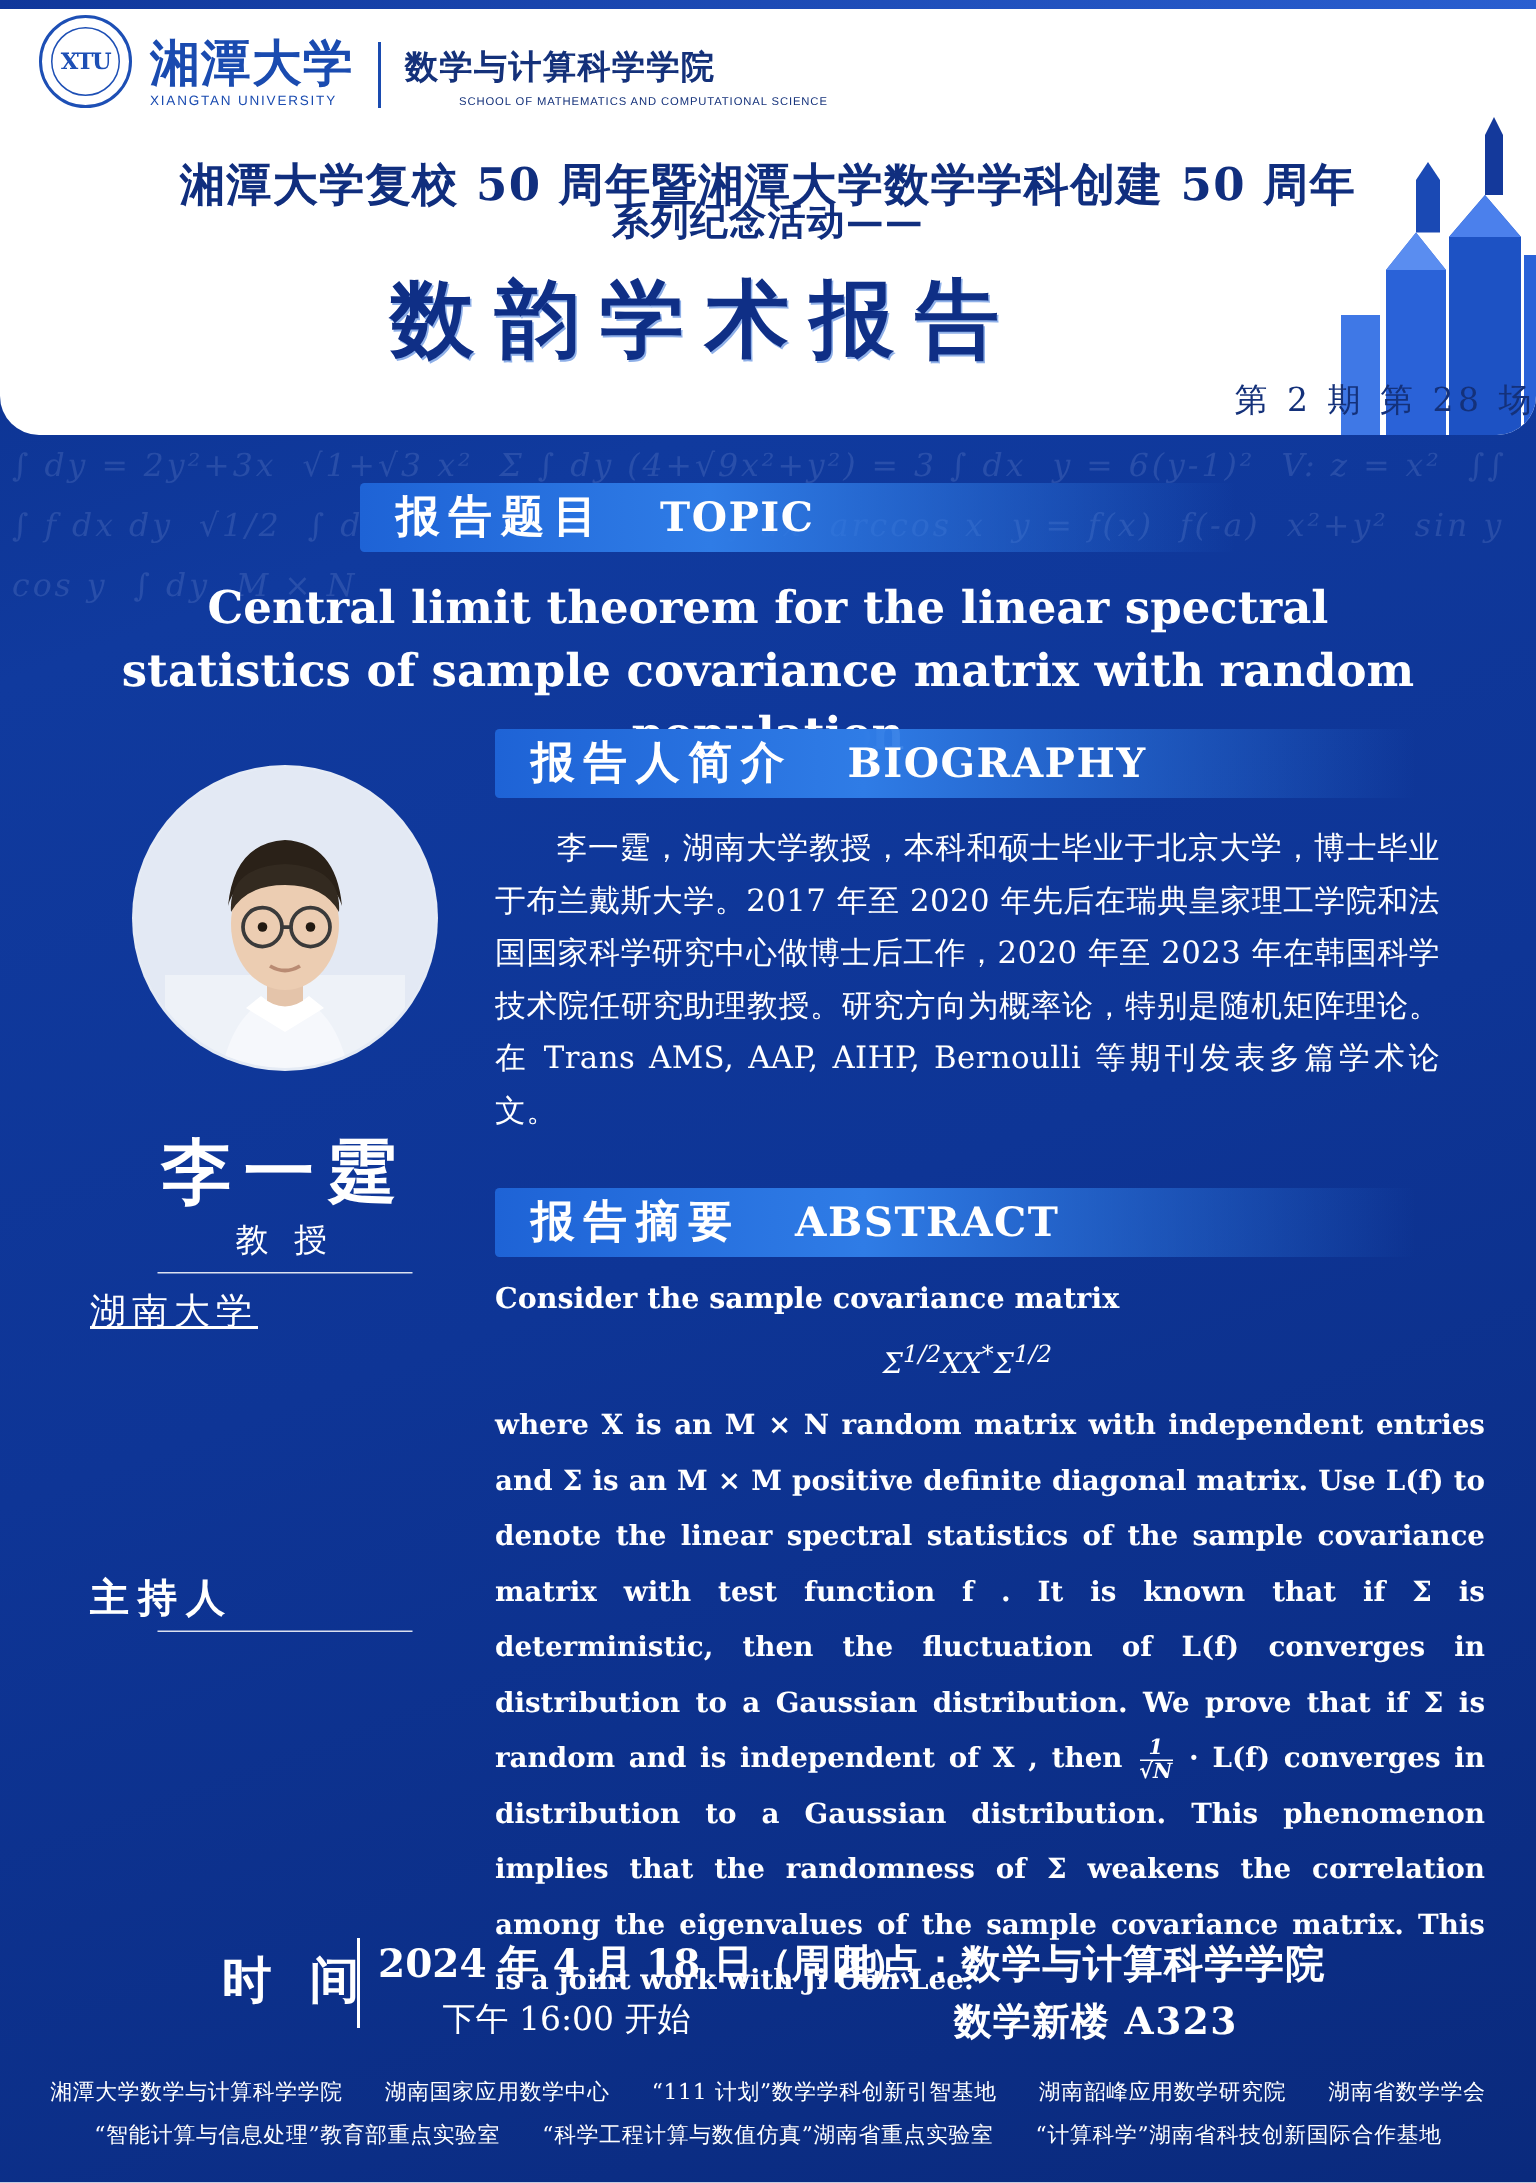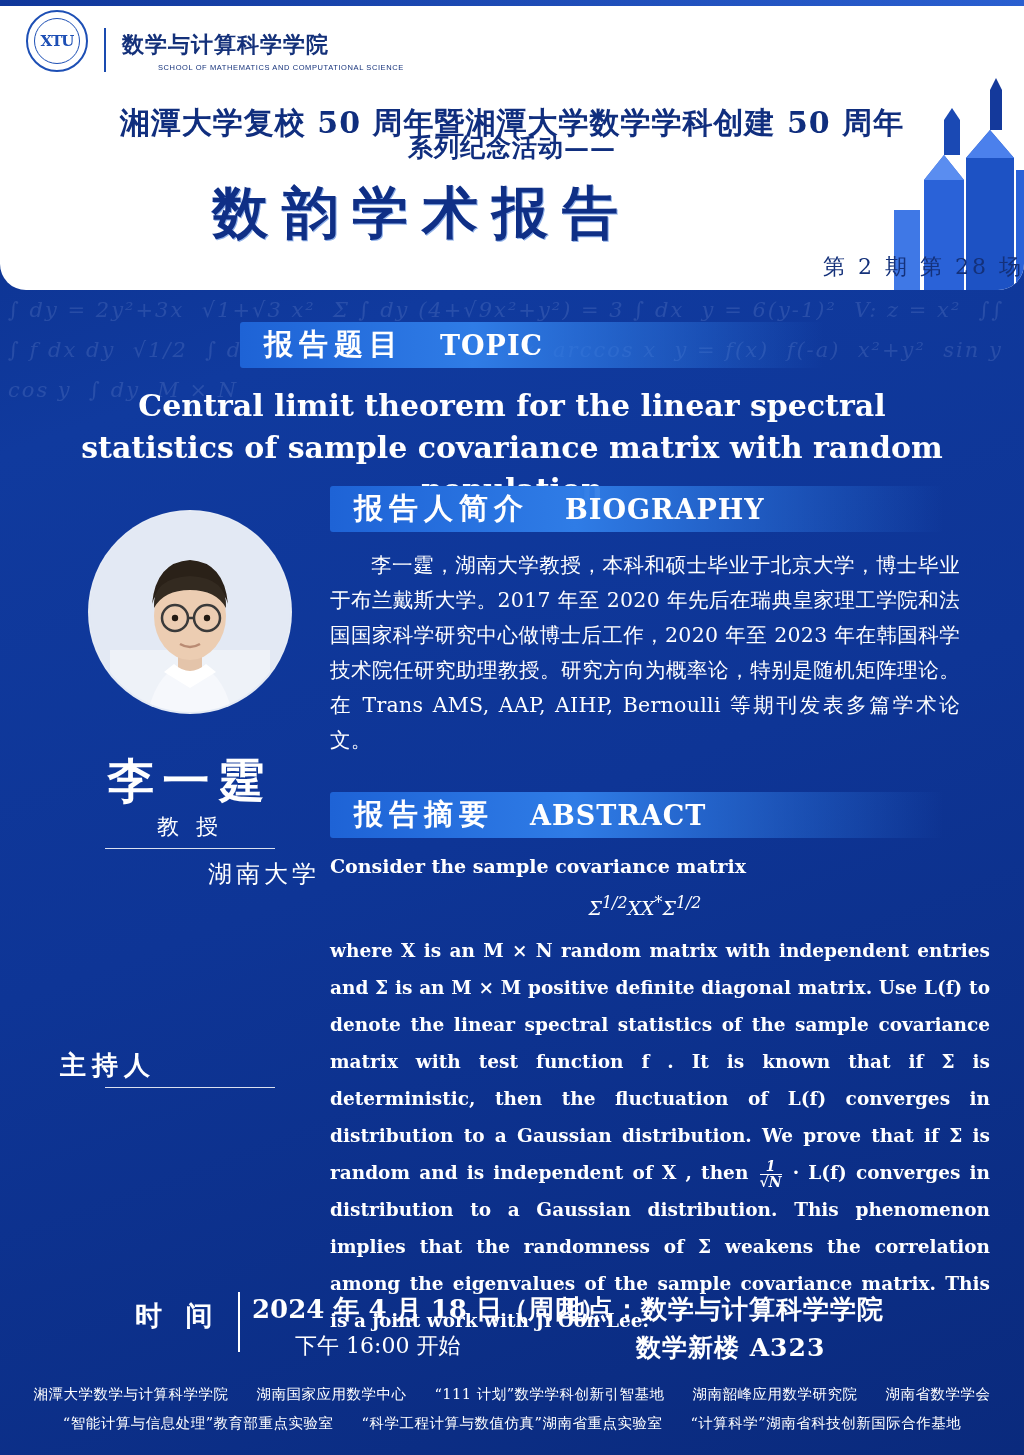--- a/index.html
+++ b/index.html
@@ -136,20 +136,21 @@
     position: absolute;
     top: 176px;
     width: 844px;
     text-align: center;
     font-family: "DejaVu Serif", serif;
     font-weight: bold;
     font-size: 56px;
     color: #0f2f86;
     letter-spacing: 14px;
     text-shadow: 1px 1px 0 #8fb0e8;
+    padding-left: 48px;
   }
   .hdr-sub {
     position: absolute;
     top: 252px;
     width: 1024px;
     text-align: right;
     font-family: "DejaVu Serif", serif;
     font-size: 22px;
     color: #14317a;
     letter-spacing: 3px;
@@ -231,25 +232,26 @@
     position: absolute;
     height: 1px;
     background: #ffffff;
     opacity: .85;
   }
   #rule-1 { left: 105px; top: 848px; width: 170px; }
   .speaker-org {
     position: absolute;
     left: 60px; top: 858px;
     width: 260px;
-    text-align: right;
+    text-align: left;
     font-family: "DejaVu Serif", serif;
     font-size: 24px;
     color: #ffffff;
     letter-spacing: 4px;
+    text-decoration: underline;
   }
   .host-label {
     position: absolute;
     left: 60px; top: 1048px;
     width: 260px;
     text-align: left;
     font-family: "DejaVu Serif", serif;
     font-weight: bold;
     font-size: 26px;
     color: #ffffff;
@@ -319,24 +321,24 @@
     font-style: italic;
     font-size: 14px;
     line-height: 15px;
     margin: 0 2px;
   }
   .frac .num { display: block; }
   .frac .den { display: block; border-top: 1px solid #fff; }
   
   .time-label {
     position: absolute;
-    left: 135px; top: 1298px;
-    font-family: "DejaVu Serif", serif;
-    font-weight: bold;
-    font-size: 27px;
+    left: 148px; top: 1298px;
+    font-family: "DejaVu Serif", serif;
+    font-weight: bold;
+    font-size: 33px;
     color: #ffffff;
     letter-spacing: 7px;
   }
   .vbar {
     position: absolute;
     left: 238px; top: 1292px;
     width: 2px; height: 60px;
     background: #ffffff;
   }
   .time-line1 {
@@ -402,20 +404,24 @@
       <polygon points="196,70 196,30 202,18 208,30 208,70" fill="#14399b"></polygon>
       <rect x="100" y="150" width="26" height="80" fill="#3f78e6"></rect>
       <rect x="222" y="110" width="10" height="120" fill="#2a62d8"></rect>
       <polygon points="130,120 150,95 170,120" fill="#5a8df0"></polygon>
       <polygon points="172,98 196,70 220,98" fill="#4b80ec"></polygon>
     </svg>
 
     <div class="brand">
       <div class="seal">
         <span class="seal-inner">XTU</span>
+      </div>
+      <div>
+        <div class="brand-cn">湘潭大学</div>
+        <div class="brand-en">XIANGTAN UNIVERSITY</div>
       </div>
       <div class="brand-divider"></div>
       <div>
         <div class="school-cn">数学与计算科学学院</div>
         <div class="school-en">SCHOOL OF MATHEMATICS AND COMPUTATIONAL SCIENCE</div>
       </div>
     </div>
 
     <div class="hdr-line1">湘潭大学复校 50 周年暨湘潭大学数学学科创建 50 周年</div>
     <div class="hdr-line2">系列纪念活动——</div>

